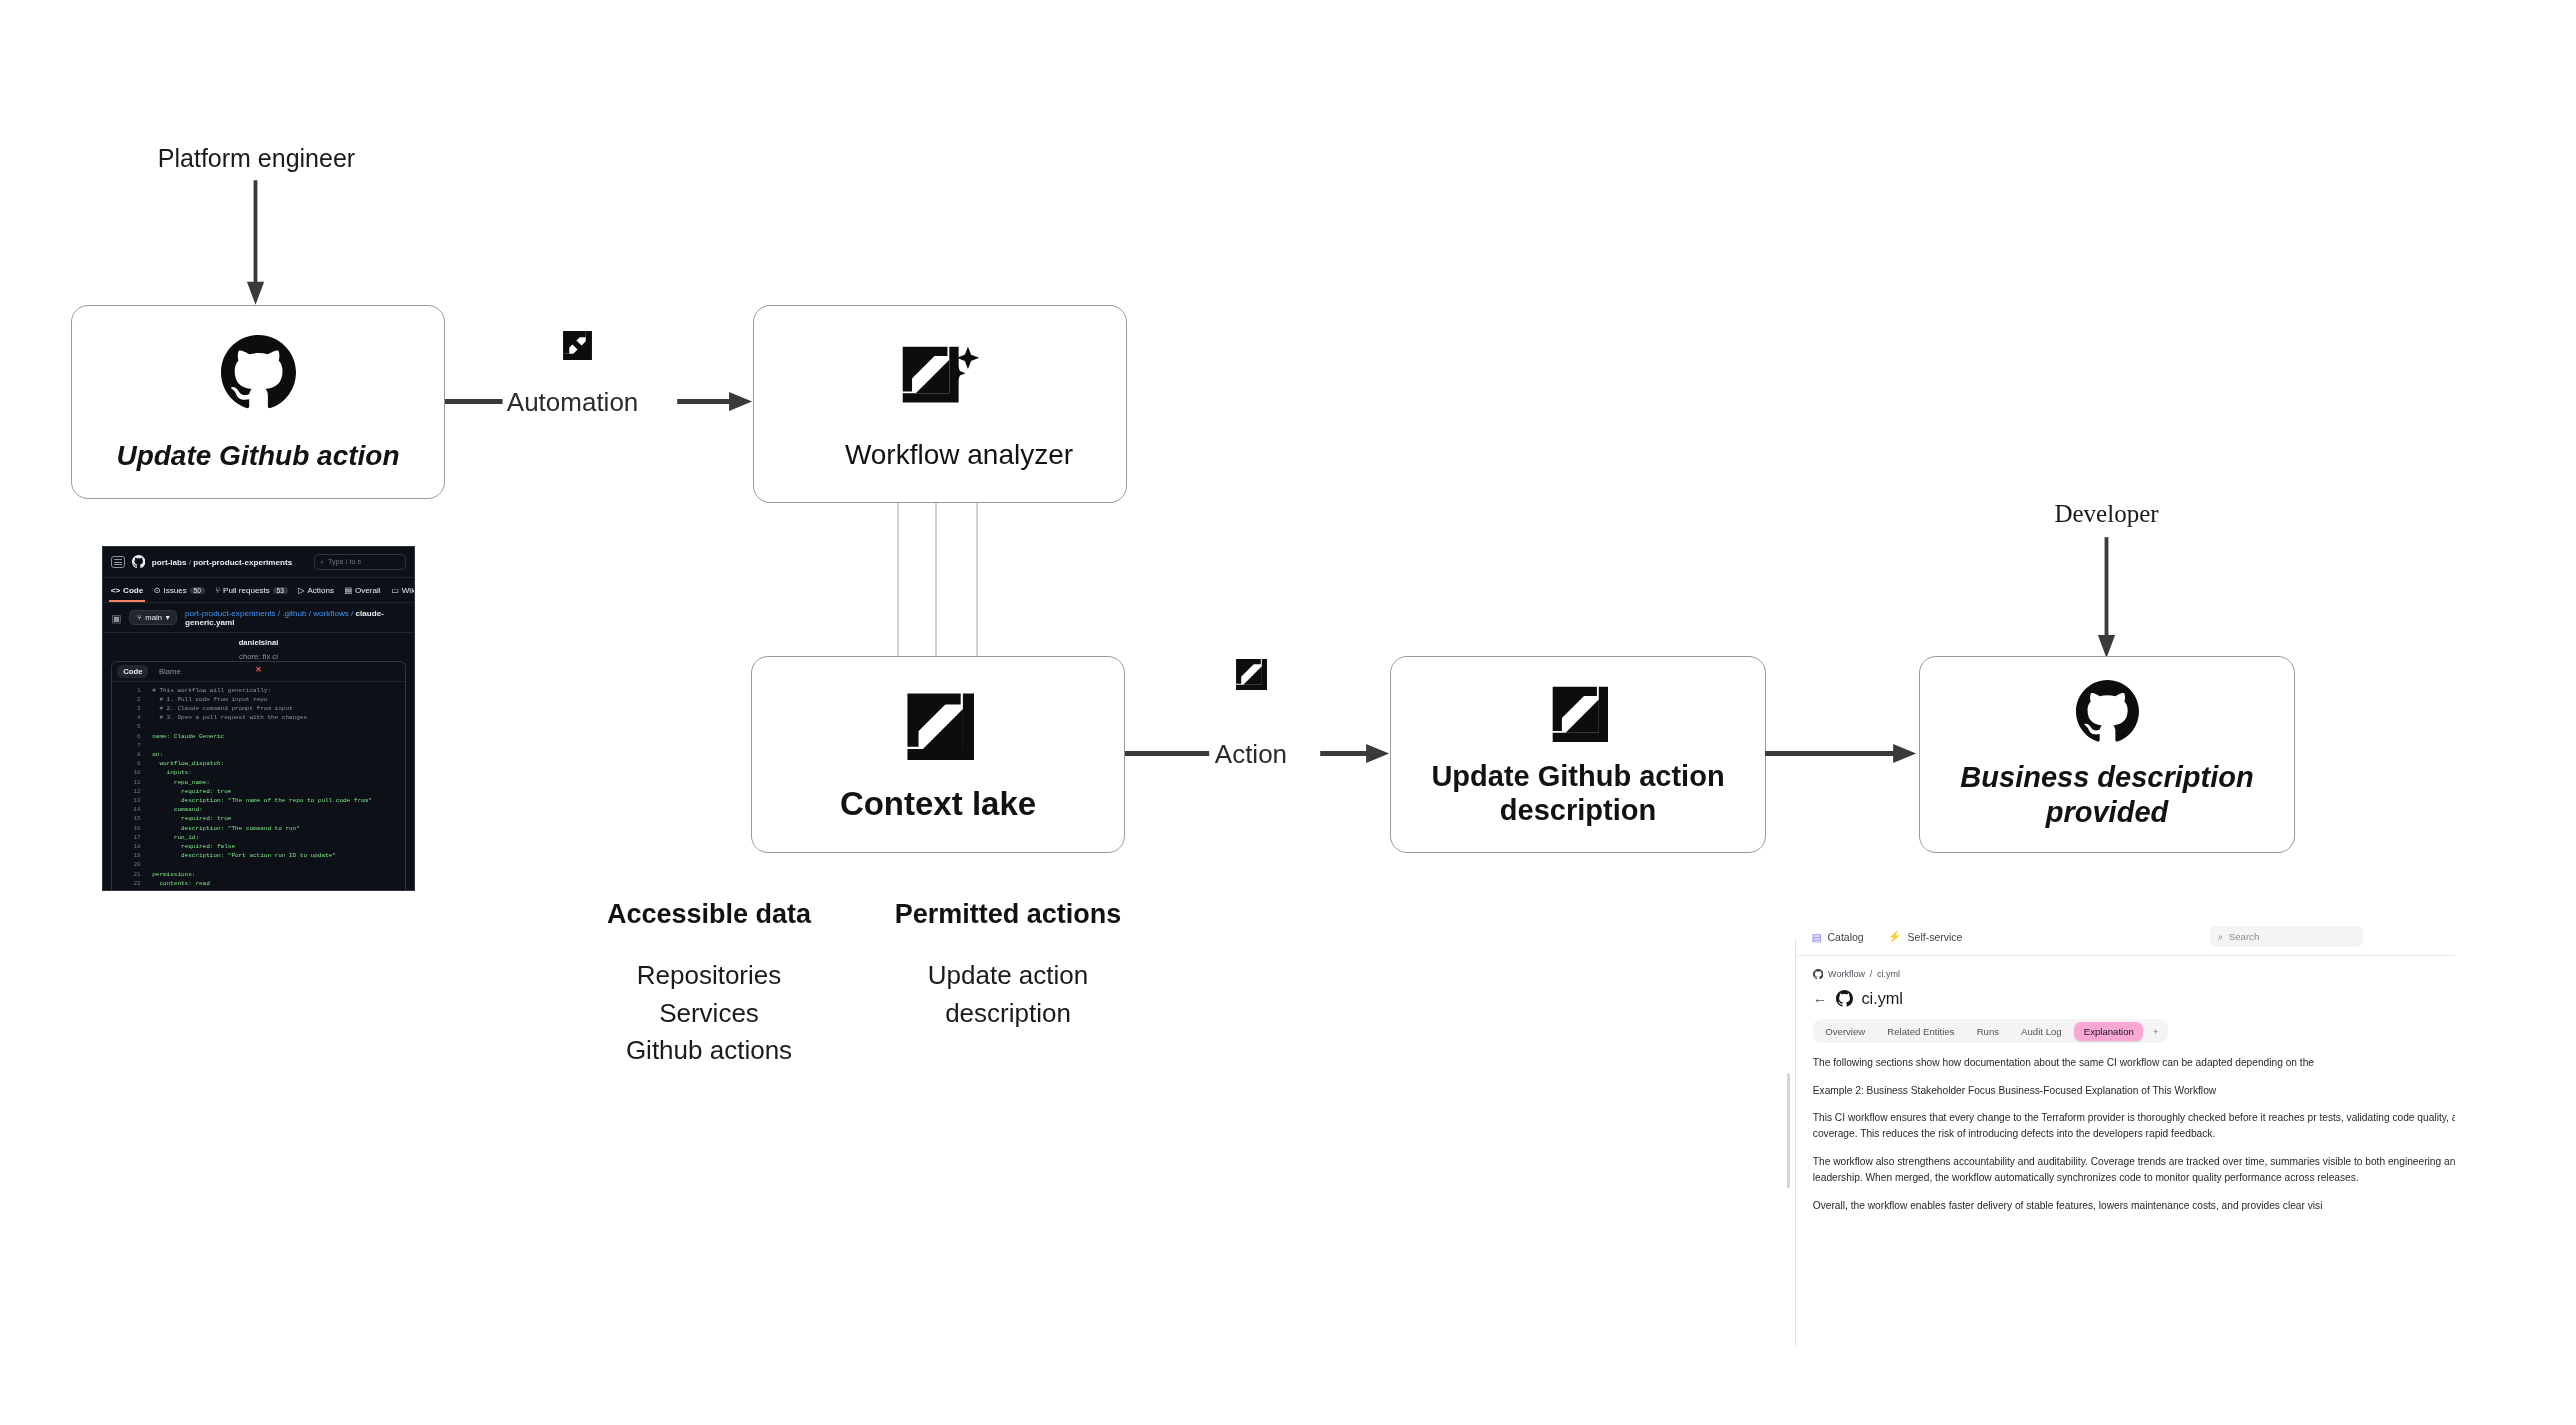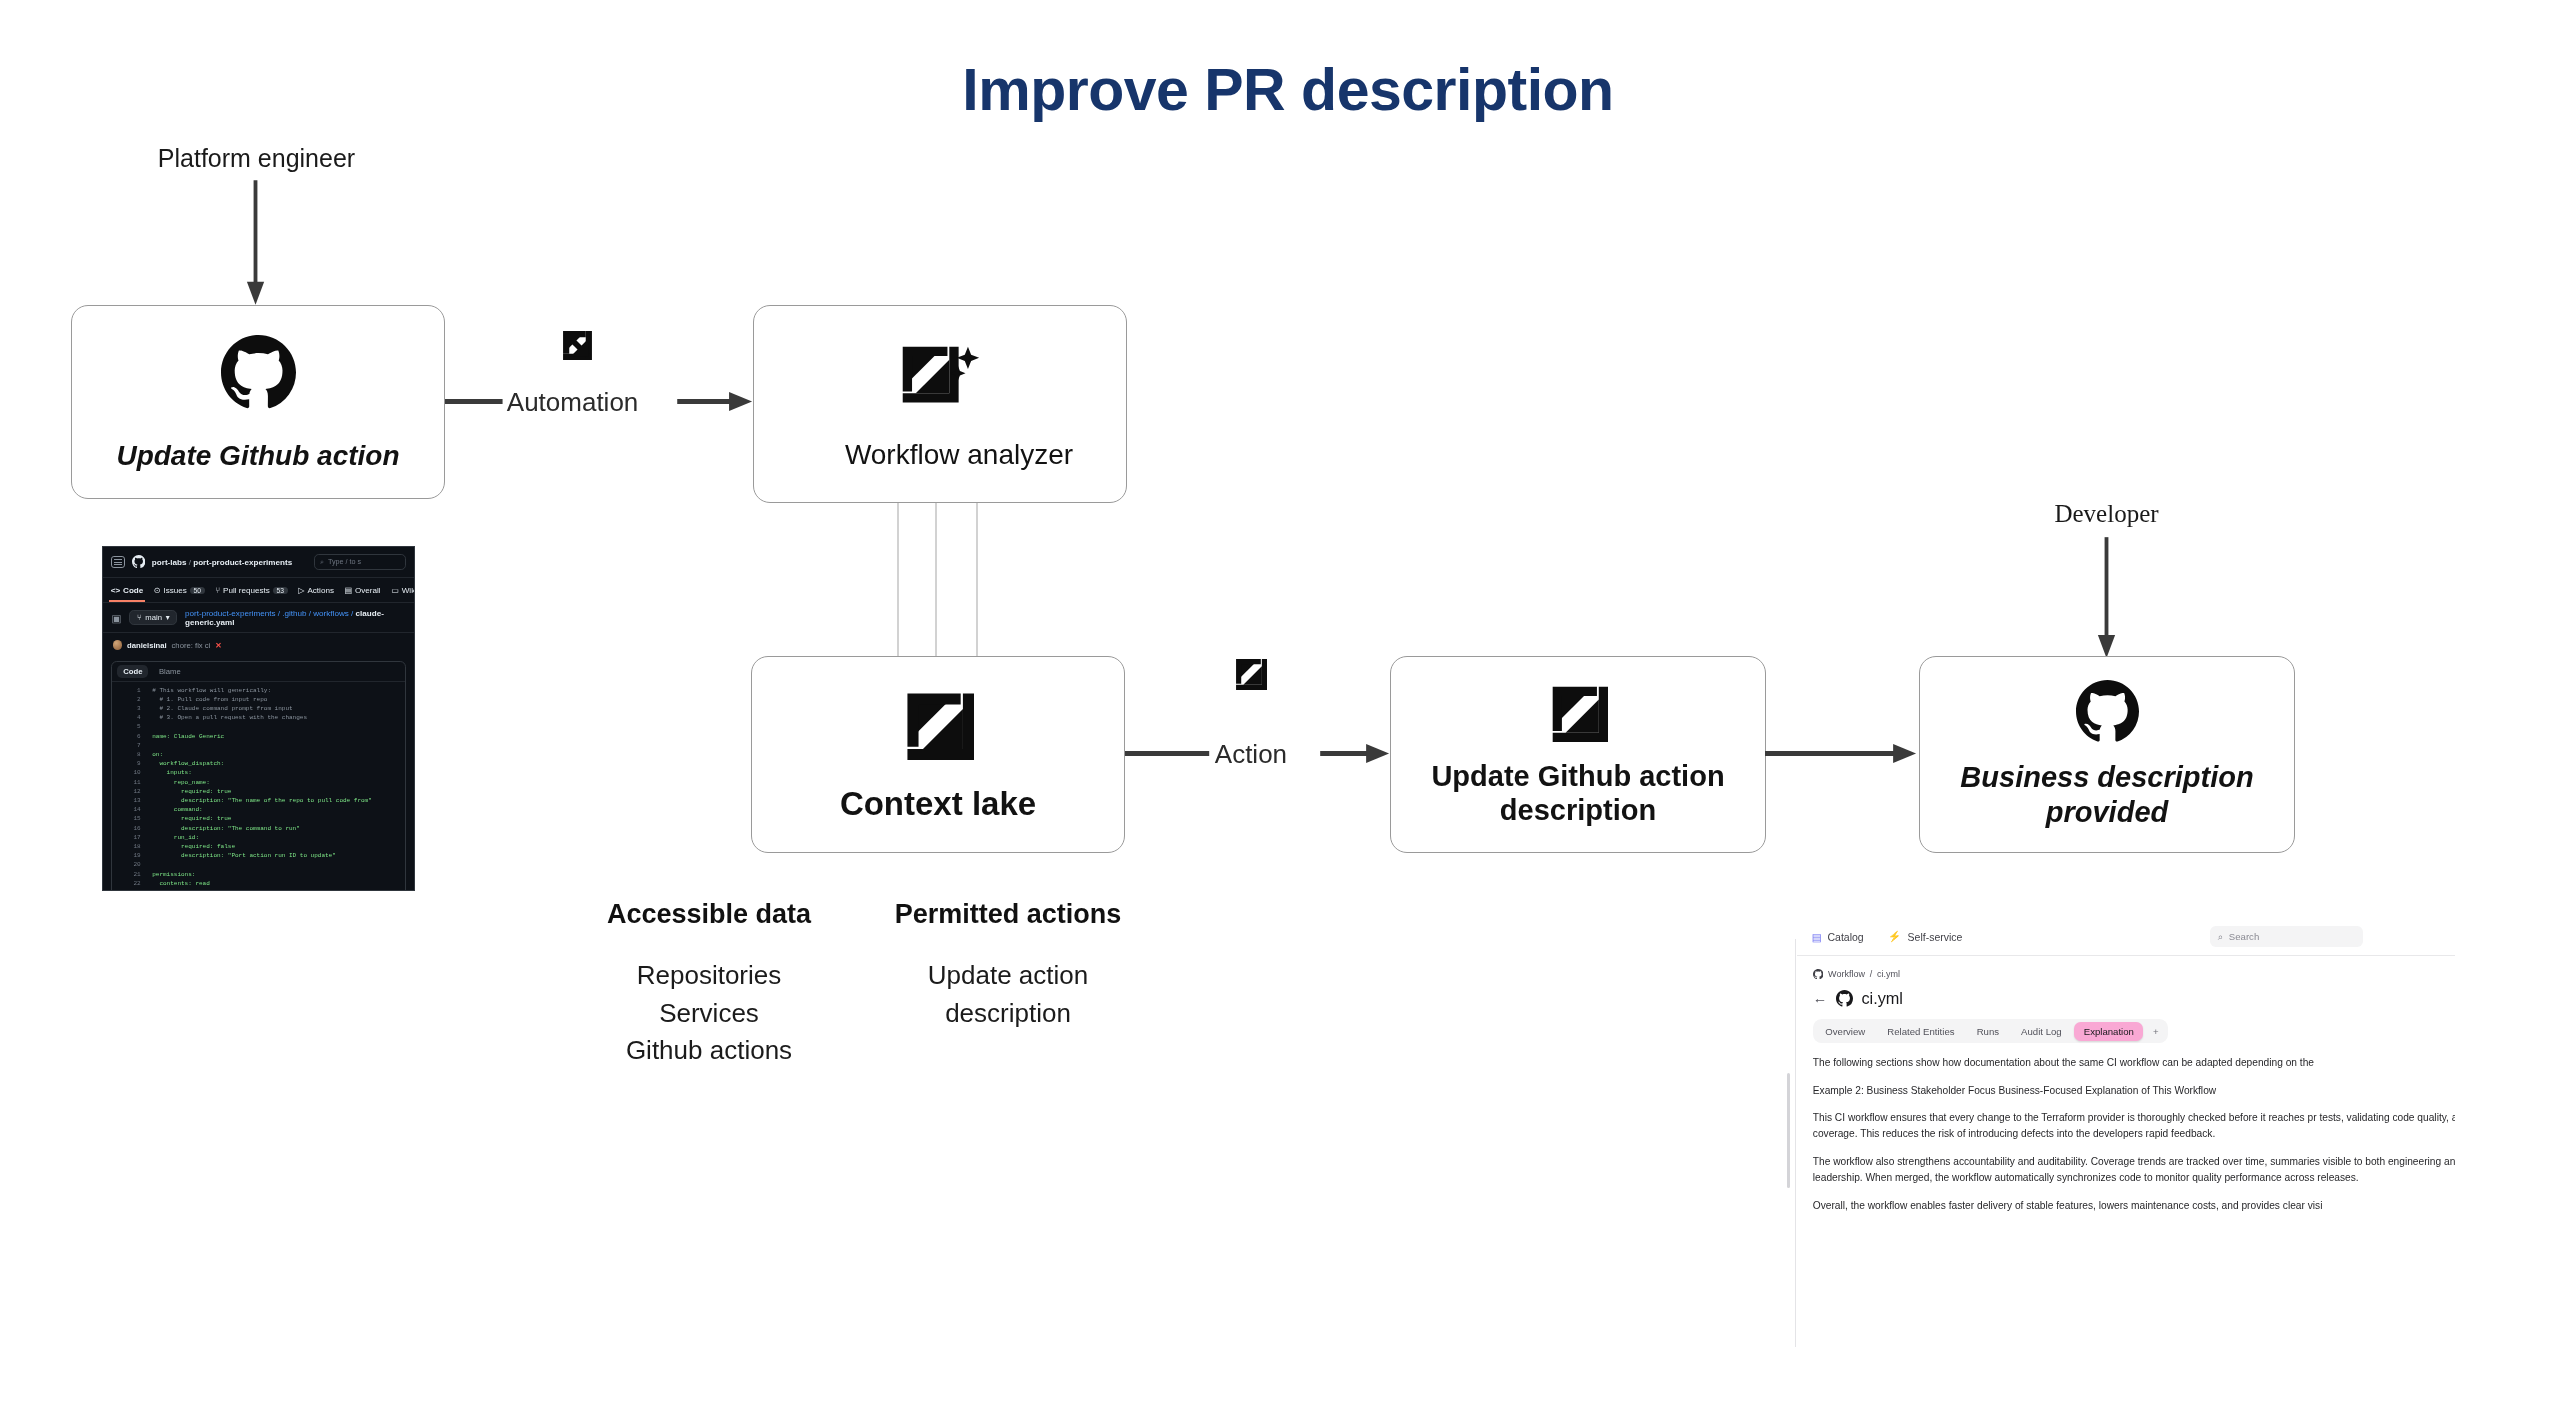--- a/index.html
+++ b/index.html
@@ -138,20 +138,21 @@
   #gh-shot .gh-branch {
     background:#21262d; border:1px solid #30363d; border-radius:4.8px;
     padding:1.9px 6.7px; color:#e6edf3; font-size:7.7px; display:flex; gap:3.8px; align-items:center;
   }
   #gh-shot .gh-path { color:#4493f8; }
   #gh-shot .gh-path b { color:#e6edf3; }
   #gh-shot .gh-commit {
     height: 25px; display:flex; align-items:center; gap:4.8px; padding:0 9.6px;
     font-size: 7.7px; color:#8b949e;
     border-top:1px solid #21262d;
+    flex-direction:column;
   }
   #gh-shot .gh-commit .who { color:#e6edf3; font-weight:bold; }
   #gh-shot .gh-avatar {
     width:9.6px;height:9.6px;border-radius:50%;
     background: radial-gradient(circle at 35% 30%, #d2a679, #8a5c36);
   }
   #gh-shot .gh-x { color:#f85149; font-weight:bold; }
   #gh-shot .gh-filebox {
     margin: 3.8px 7.7px 0 7.7px; border:1px solid #30363d; border-radius:5.8px 5.8px 0 0;
     background:#0d1117; height: 245px; overflow:hidden;
@@ -228,21 +229,20 @@
   }
 
   
   svg { display:block; }
 </style>
 </head>
 <body>
 
 <div id="stage">
 
-  <div id="page-title">Improve PR description</div>
 
   <div class="role-caption" style="left:132px; top:144px; width:249px;">Platform engineer</div>
 
   <svg class="v-arrow" style="left:244px; top:180px;" width="23" height="127" viewBox="0 0 24 132">
     <line x1="12" y1="0" x2="12" y2="112" stroke="#3a3a3a" stroke-width="4"></line>
     <polygon points="12,130 3,106 21,106" fill="#3a3a3a"></polygon>
   </svg>
 
   <div class="node" style="left:71px; top:305px; width:374px; height:194px;">
     <div class="node-icon" style="margin-top:3.8px;">

